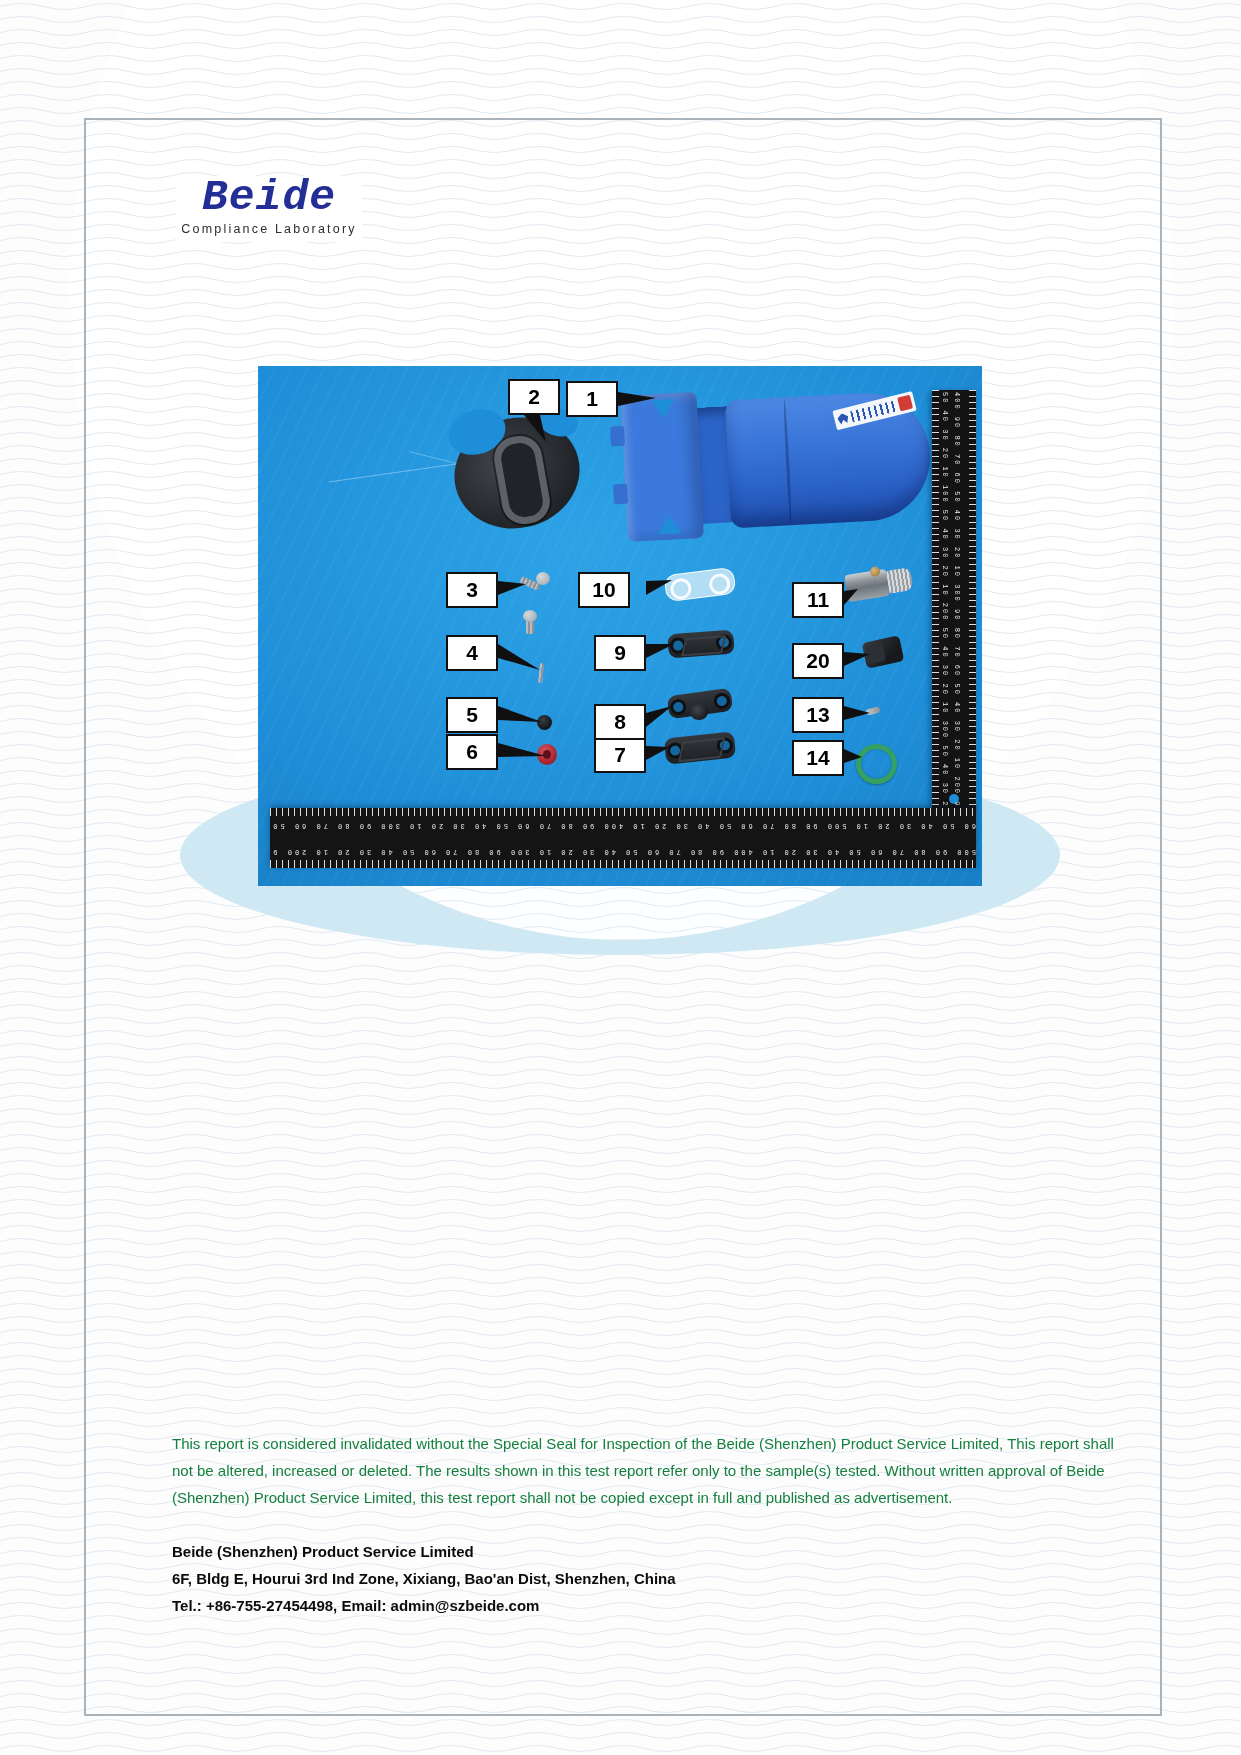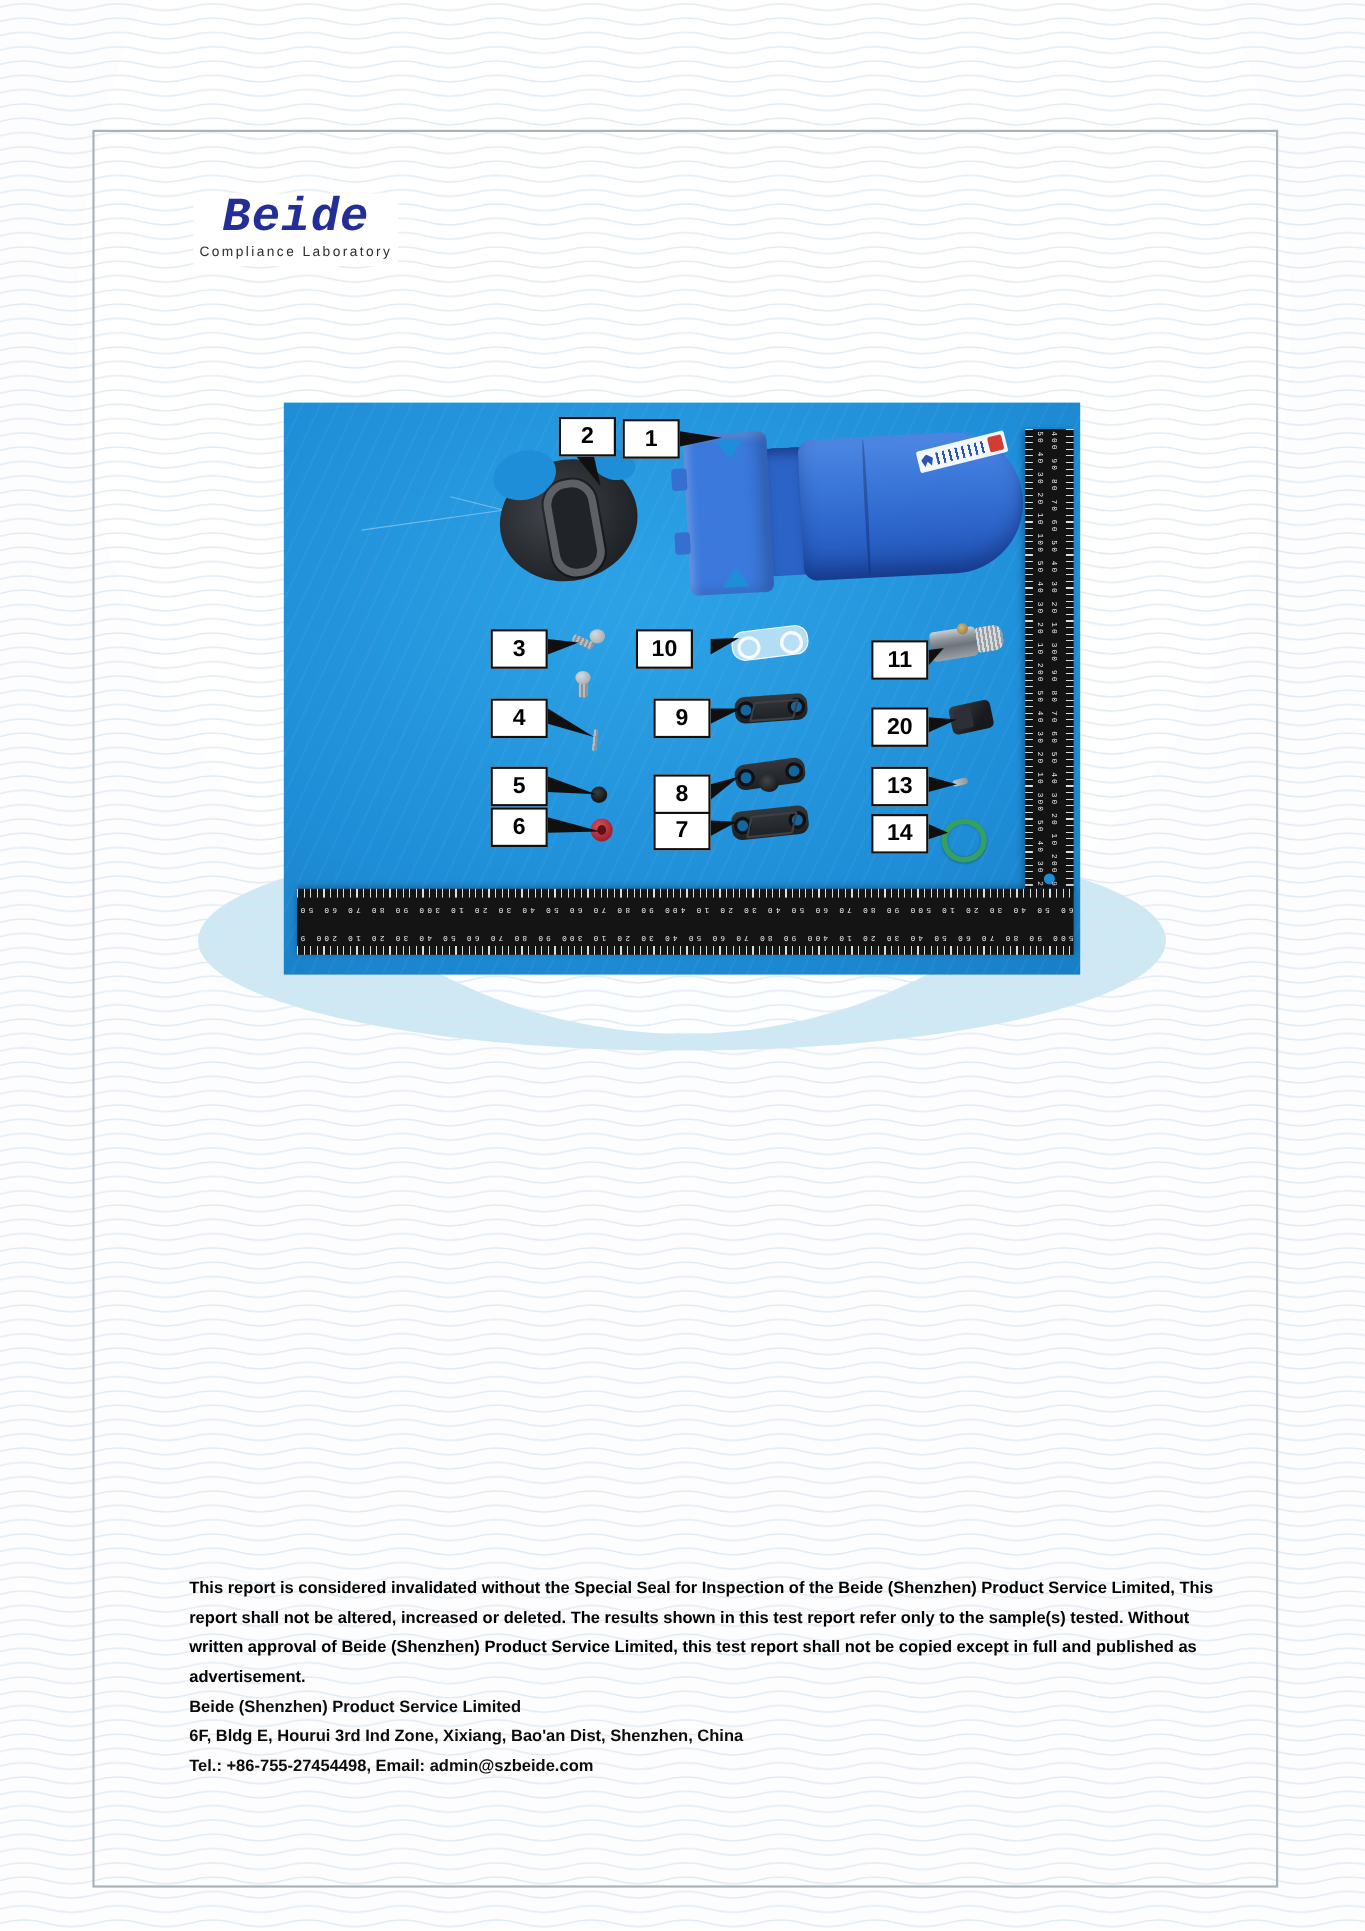--- a/index.html
+++ b/index.html
@@ -122,22 +122,22 @@
   .hnum{position:absolute;left:0;width:706px;height:12px;font:7px "Liberation Mono",monospace;color:#ececec;
         letter-spacing:3px;white-space:nowrap;overflow:hidden;transform:rotate(180deg);}
   
   .callout{position:absolute;width:52px;height:36px;background:#ffffff;border:2.5px solid #101010;
            display:flex;align-items:center;justify-content:center;
            font:bold 21px "Liberation Sans",sans-serif;color:#000;box-sizing:border-box;}
   .ptr-layer{position:absolute;inset:0;pointer-events:none;}
   
   .endreport{position:absolute;left:0;top:901px;width:1241px;text-align:center;
              font-size:15px;font-weight:bold;color:#0b0b0b;}
-  .disclaimer{position:absolute;left:172px;top:1430px;width:945px;font-size:15px;font-weight:bold;
-              line-height:27px;color:#000000;}
+  .disclaimer{position:absolute;left:172px;top:1430px;width:945px;font-size:15px;font-weight:normal;
+              line-height:27px;color:#15803d;}
   .company{position:absolute;left:172px;top:1538px;font-size:15px;font-weight:bold;line-height:27px;
            color:#0b0b0b;}
 </style>
 </head>
 <body>
 
 <div class="page">
 
   <div class="wm-cyan"></div>
   <div class="wm-dome"></div>

